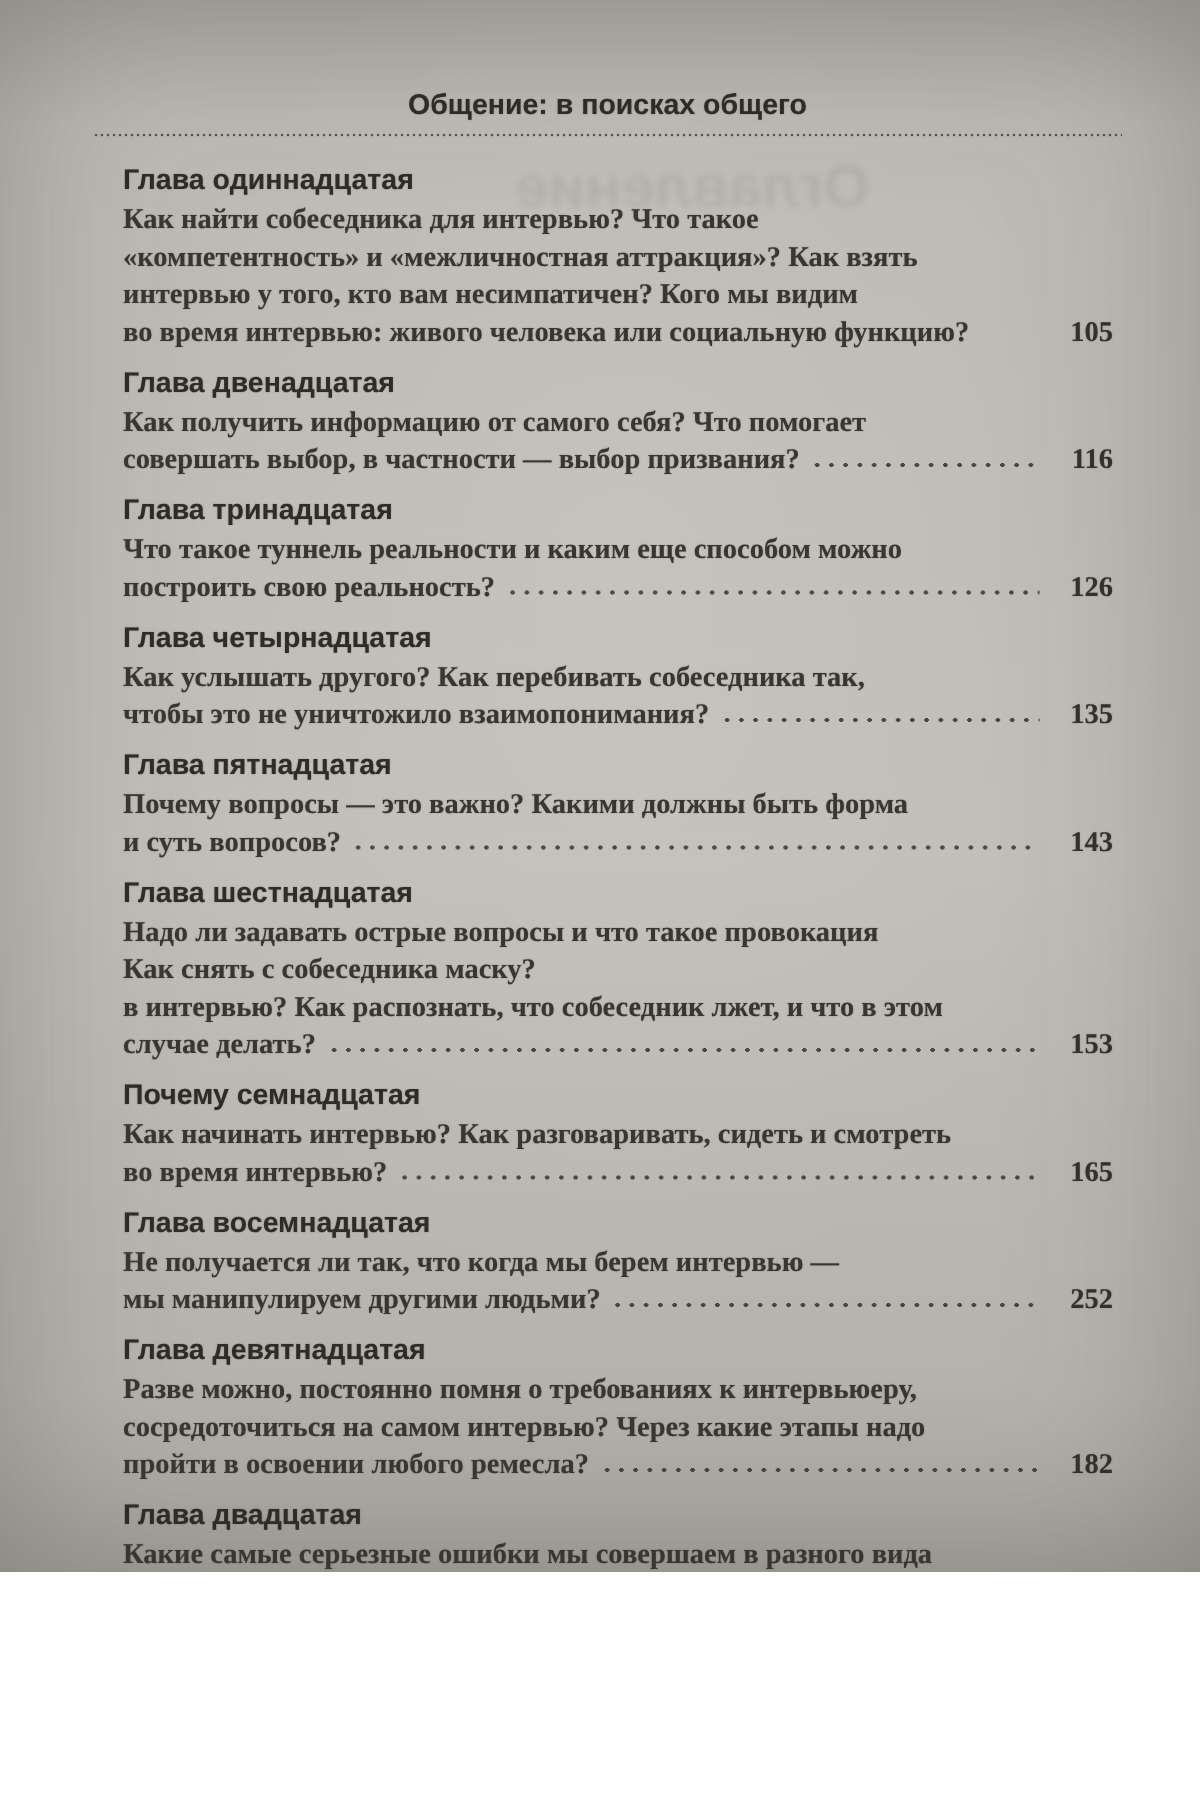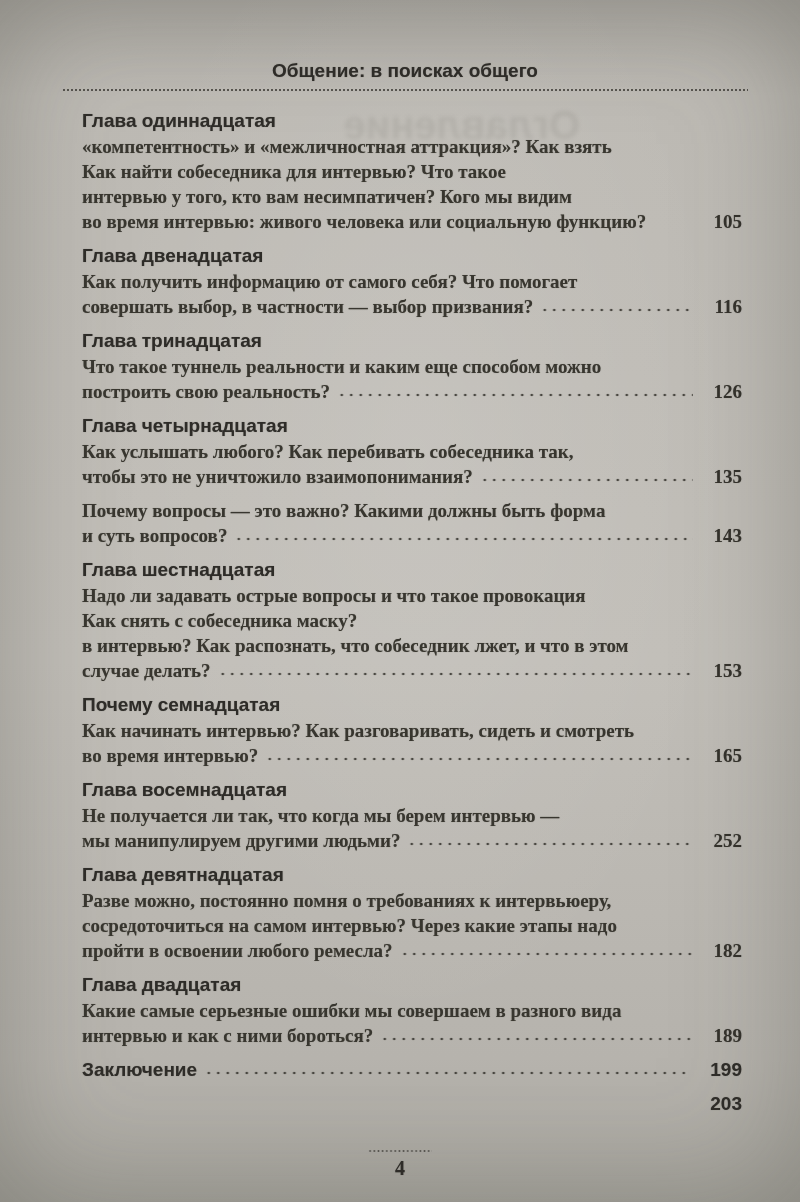--- a/index.html
+++ b/index.html
@@ -3,21 +3,21 @@
 <meta charset="utf-8">
 <style>
   html, body { margin: 0; padding: 0; }
   body {
     width: 800px; height: 1202px;
     font-family: "Liberation Serif", serif;
     overflow: hidden;
   }
   .sheet {
     position: relative;
-    width: 800px; height: 1202px;
+    width: 800px; height: 1048px;
     background:
       radial-gradient(ellipse at 52% 38%, rgba(255,255,255,0.10) 0%, rgba(255,255,255,0) 55%),
       linear-gradient(180deg, #aeaba5 0%, #bdbab4 8%, #c1beb8 55%, #b6b3ad 88%, #a9a7a0 100%),
       #bcb9b3;
     box-shadow: inset 0 0 120px rgba(70,68,60,0.35);
     overflow: hidden;
   }
   
   .running-header {
     position: absolute; top: 60px; left: 65px; right: 55px;
@@ -108,22 +108,22 @@
 <div class="sheet">
 
   <div class="running-header">Общение: в поисках общего</div>
   <div class="header-rule"></div>
   <div class="ghost">Оглавление</div>
 
   <div class="toc">
 
     <section class="entry">
       <h3 class="ch-title">Глава одиннадцатая</h3>
+      <p class="ch-line">Как найти собеседника для интервью? Что такое</p>
       <p class="ch-line">«компетентность» и «межличностная аттракция»? Как взять</p>
-      <p class="ch-line">Как найти собеседника для интервью? Что такое</p>
       <p class="ch-line">интервью у того, кто вам несимпатичен? Кого мы видим</p>
       <p class="ch-last">
         <span class="lt">во время интервью: живого человека или социальную функцию?</span>
         <span class="leader nodots"></span>
         <span class="pg">105</span>
       </p>
     </section>
 
     <section class="entry">
       <h3 class="ch-title">Глава двенадцатая</h3>
@@ -140,29 +140,30 @@
       <p class="ch-line">Что такое туннель реальности и каким еще способом можно</p>
       <p class="ch-last">
         <span class="lt">построить свою реальность?</span>
         <span class="leader"></span>
         <span class="pg">126</span>
       </p>
     </section>
 
     <section class="entry">
       <h3 class="ch-title">Глава четырнадцатая</h3>
-      <p class="ch-line">Как услышать любого? Как перебивать собеседника так,</p>
+      <p class="ch-line">Как услышать другого? Как перебивать собеседника так,</p>
       <p class="ch-last">
         <span class="lt">чтобы это не уничтожило взаимопонимания?</span>
         <span class="leader"></span>
         <span class="pg">135</span>
       </p>
     </section>
 
     <section class="entry">
+      <h3 class="ch-title">Глава пятнадцатая</h3>
       <p class="ch-line">Почему вопросы — это важно? Какими должны быть форма</p>
       <p class="ch-last">
         <span class="lt">и суть вопросов?</span>
         <span class="leader"></span>
         <span class="pg">143</span>
       </p>
     </section>
 
     <section class="entry">
       <h3 class="ch-title">Глава шестнадцатая</h3>

